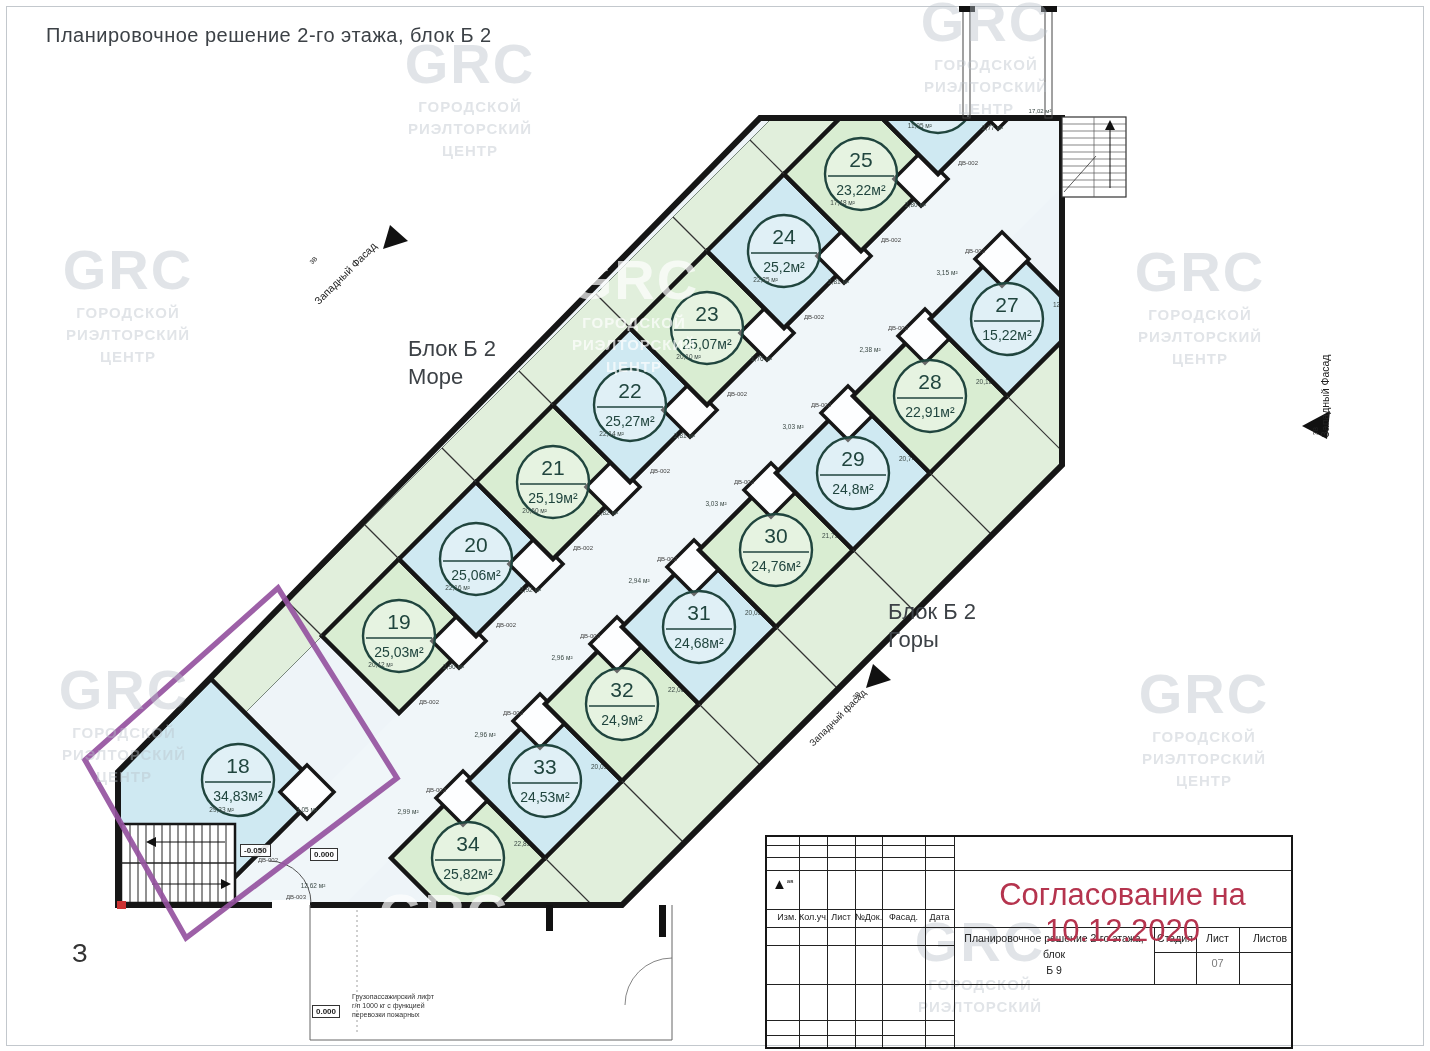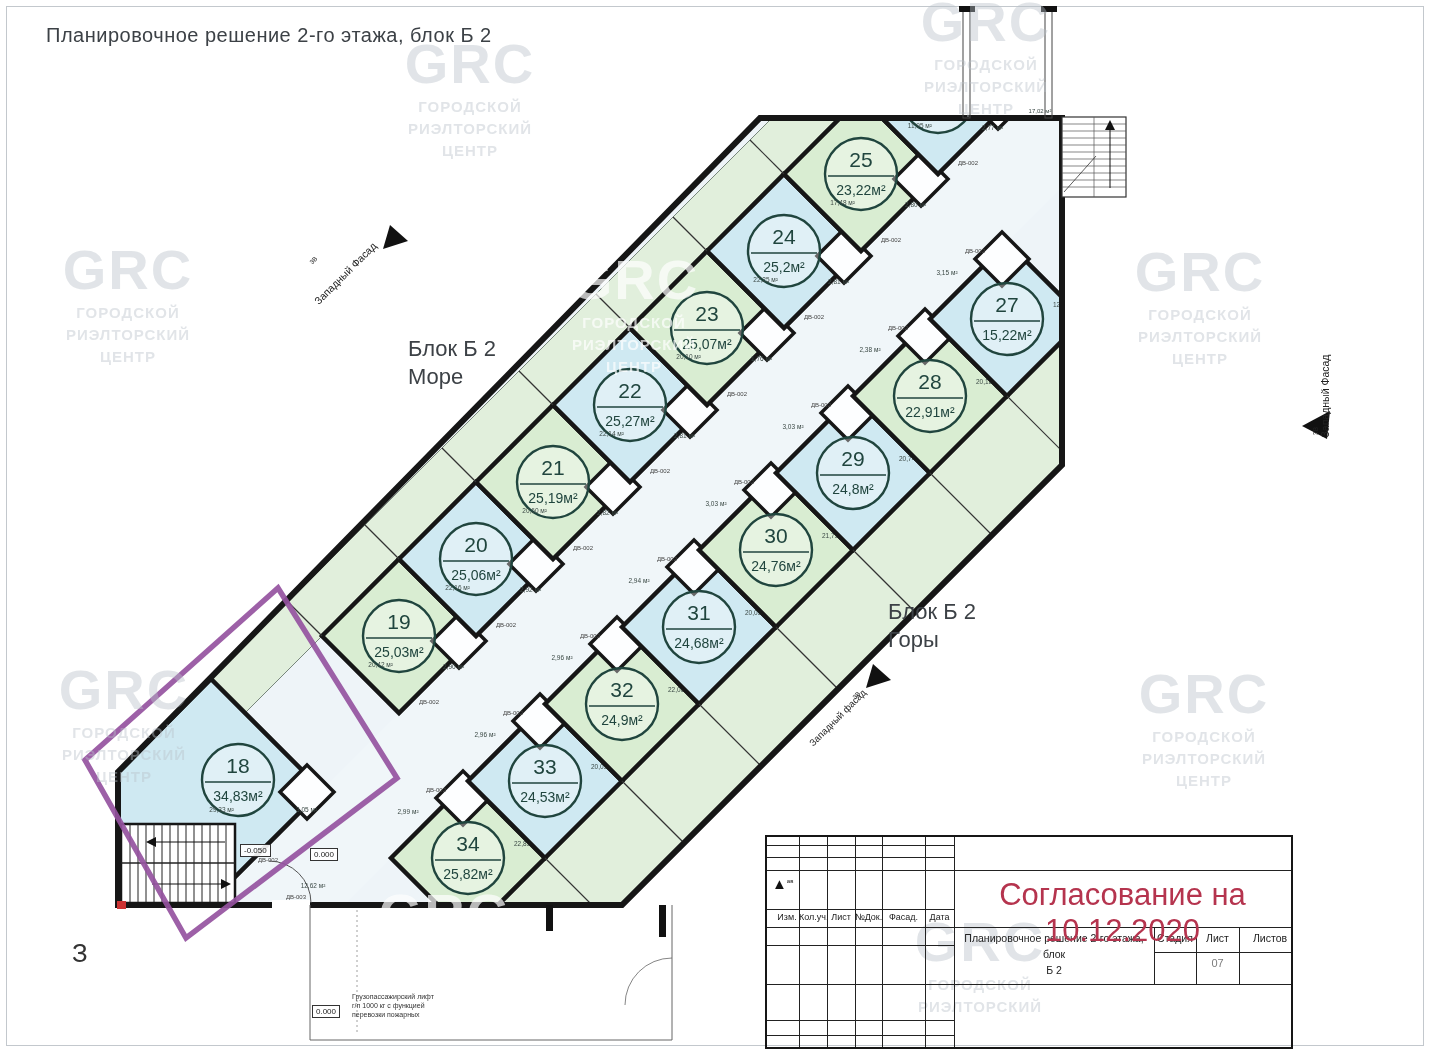--- a/index.html
+++ b/index.html
@@ -5,21 +5,21 @@
   html,body{margin:0;padding:0;background:#e8e8e8;}
   .page{position:relative;width:1430px;height:1051px;background:#ffffff;
         font-family:"Liberation Sans",sans-serif;overflow:hidden;}
   .sheet-border{position:absolute;left:6px;top:6px;width:1416px;height:1038px;
         border:1px solid #c3c8cd;z-index:1;}
   svg.plan{position:absolute;left:0;top:0;z-index:2;}
   .drawing-title{position:absolute;left:46px;top:24px;font-size:20px;color:#3c4146;
         letter-spacing:.5px;z-index:4;}
   .axis-letter{position:absolute;left:72px;top:938px;font-size:26px;color:#333;z-index:4;}
   .ebox{position:absolute;border:1px solid #333;background:rgba(255,255,255,.9);
-        font-size:8px;color:#222;padding:0 3px;line-height:11px;z-index:4;}
+        font-size:8px;color:#222;padding:0 3px;line-height:11px;z-index:4;font-weight:bold;}
   .lift-note{position:absolute;left:352px;top:992px;font-size:7px;line-height:1.3;
         color:#333;z-index:4;}
   
   .wm{position:absolute;width:240px;text-align:center;font-weight:bold;line-height:1;
       color:#b9c1c9;opacity:.42;z-index:3;pointer-events:none;}
   .wm .g{font-size:56px;letter-spacing:2px;}
   .wm .t{font-size:15px;letter-spacing:1px;margin-top:7px;}
   .wm-light{color:#ffffff;opacity:.7;}
   
   .tb{position:absolute;left:765px;top:835px;width:524px;height:210px;
@@ -349,21 +349,21 @@
   <div class="lift-note">
     <div>Грузопассажирский лифт</div>
     <div>г/п 1000 кг с функцией</div>
     <div>перевозки пожарных</div>
   </div>
 
   <div class="tb">
     <div class="approval">Согласование на 10.12.2020</div>
     <div class="doct">
       <div>Планировочное решение 2-го этажа, блок</div>
-      <div>Б 2</div>
+      <div>Б 9</div>
     </div>
     <div class="cell" style="left:387px;top:95px;width:42px;font-size:10.5px">Стадия</div>
     <div class="cell" style="left:429px;top:95px;width:43px;font-size:10.5px">Лист</div>
     <div class="cell" style="left:472px;top:95px;width:62px;font-size:10.5px">Листов</div>
     <div class="sheetnum">07</div>
     <div class="rev">▲<span>ав</span></div>
     <div class="cell" style="left:0;top:75px;width:40px">Изм.</div>
     <div class="cell" style="left:32px;top:75px;width:28px">Кол.уч.</div>
     <div class="cell" style="left:60px;top:75px;width:28px">Лист</div>
     <div class="cell" style="left:88px;top:75px;width:27px">№Док.</div>

